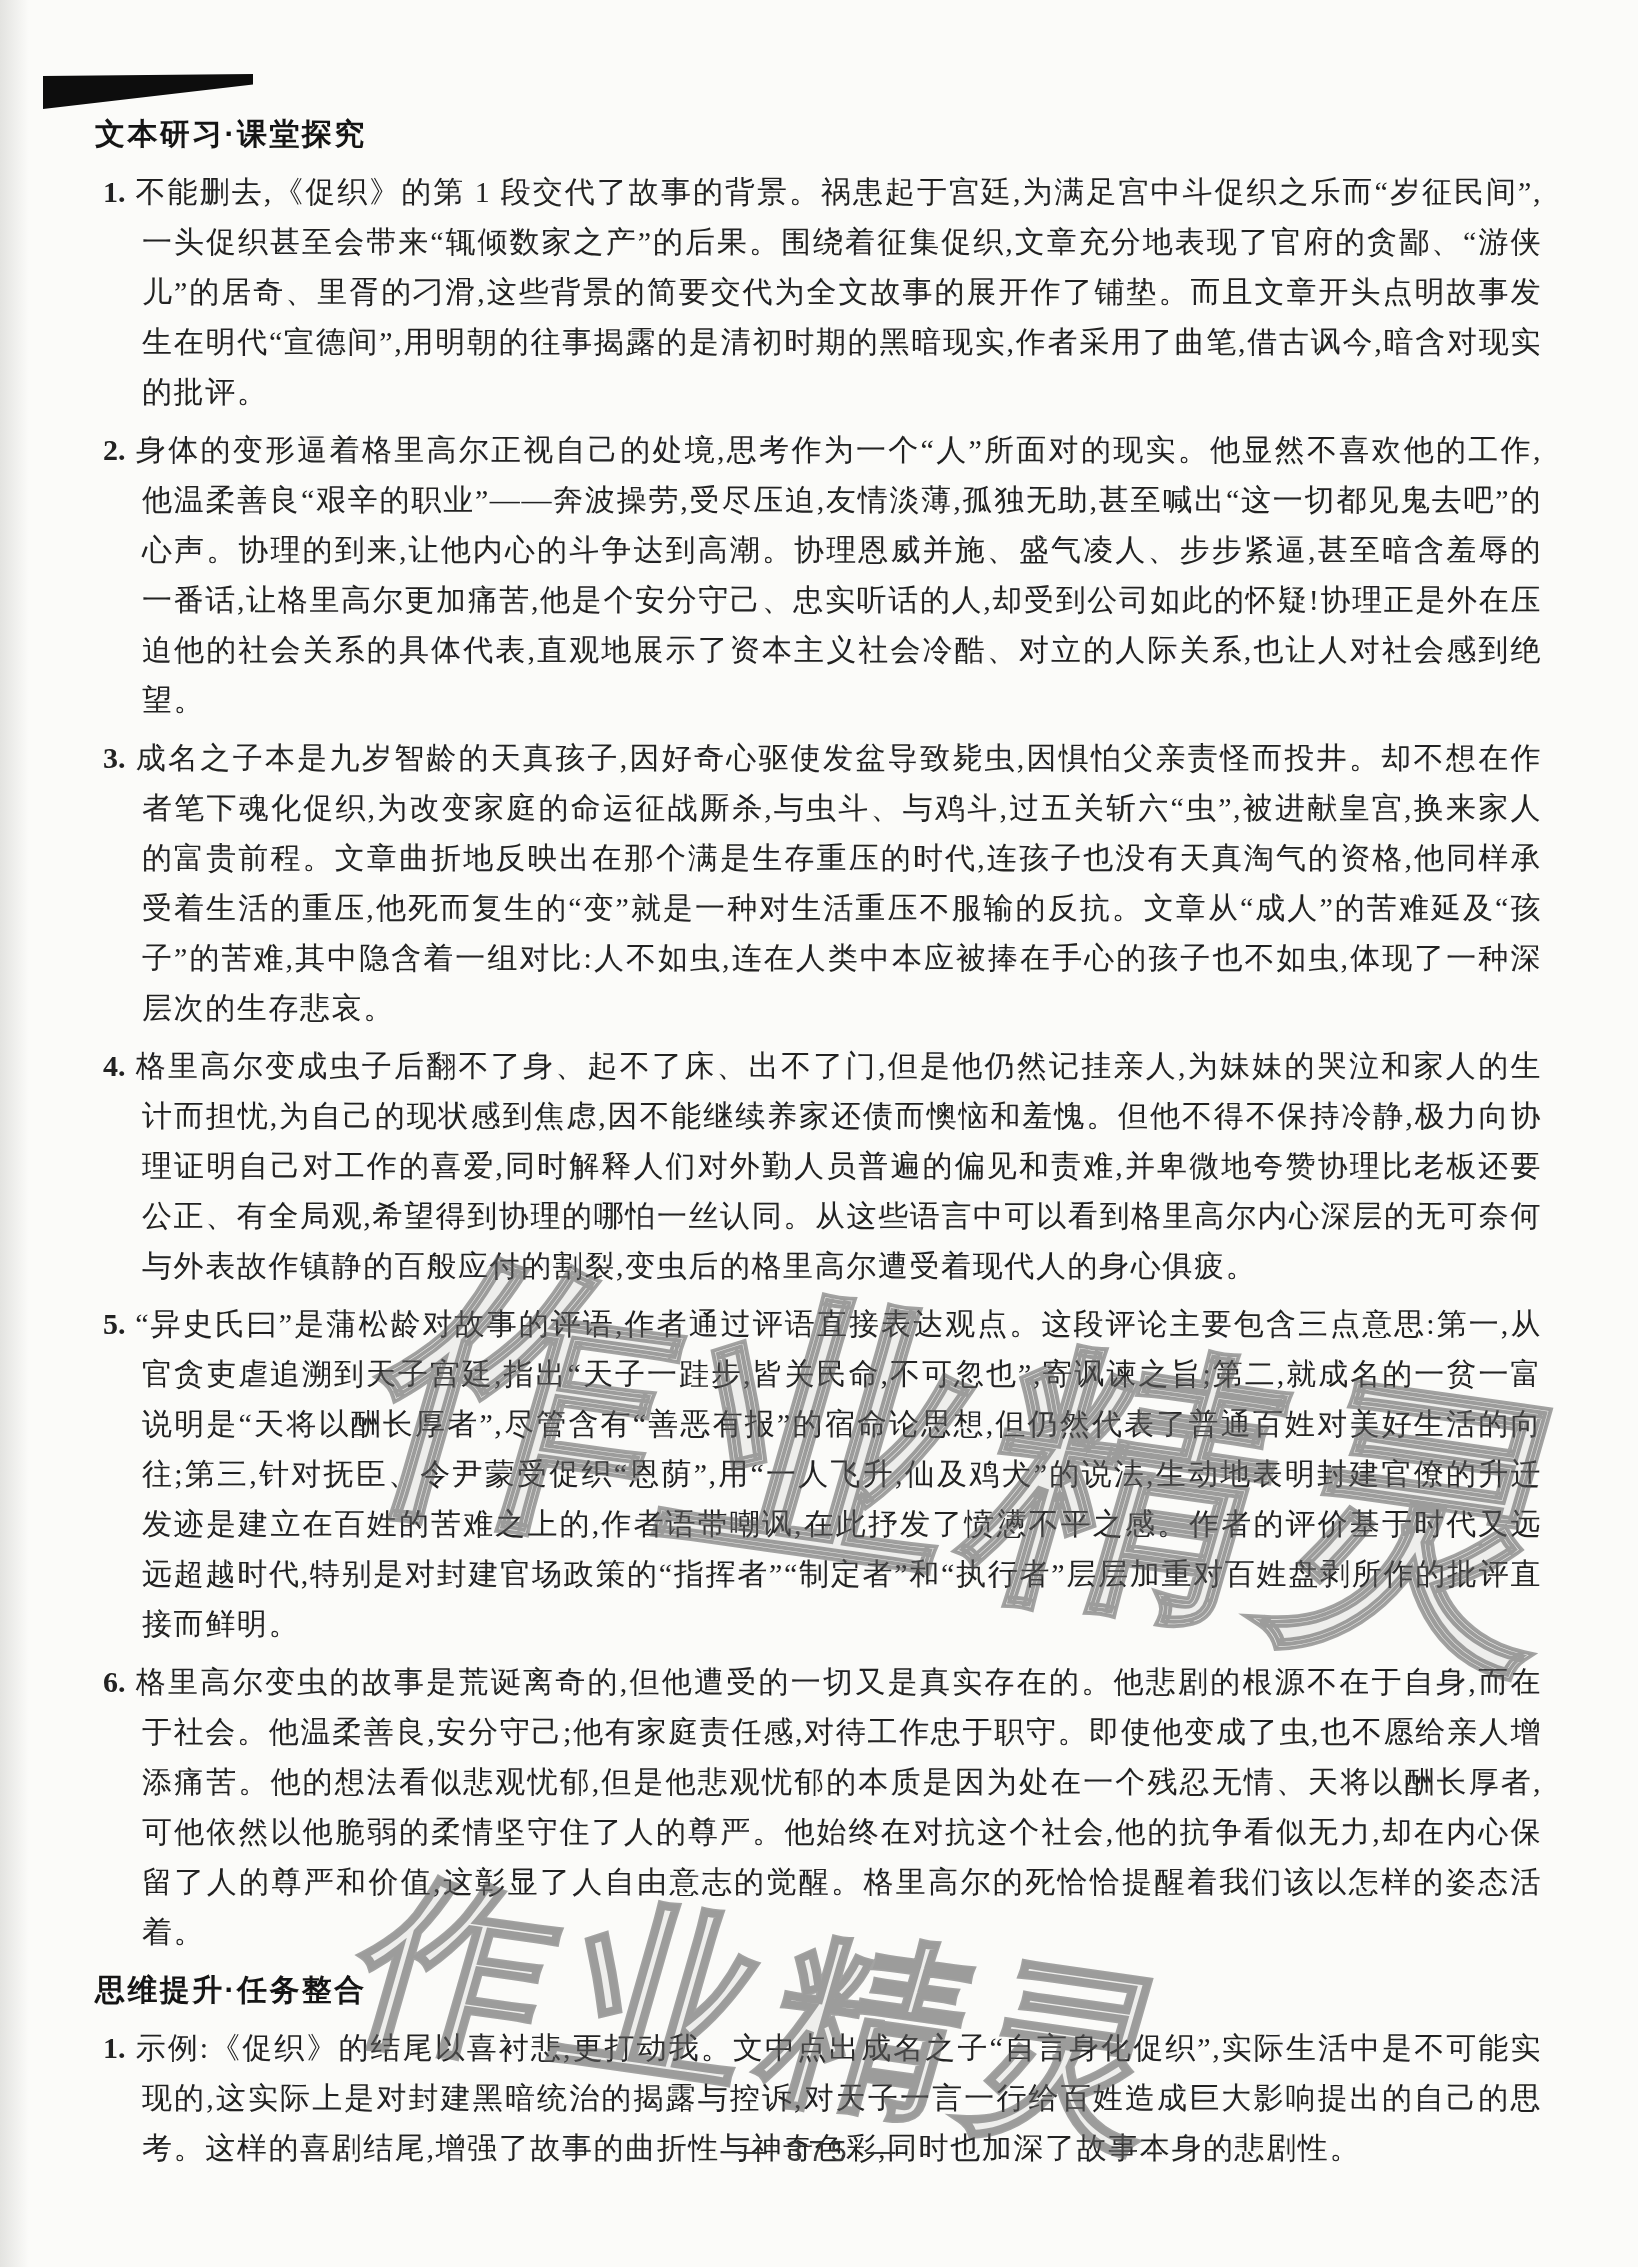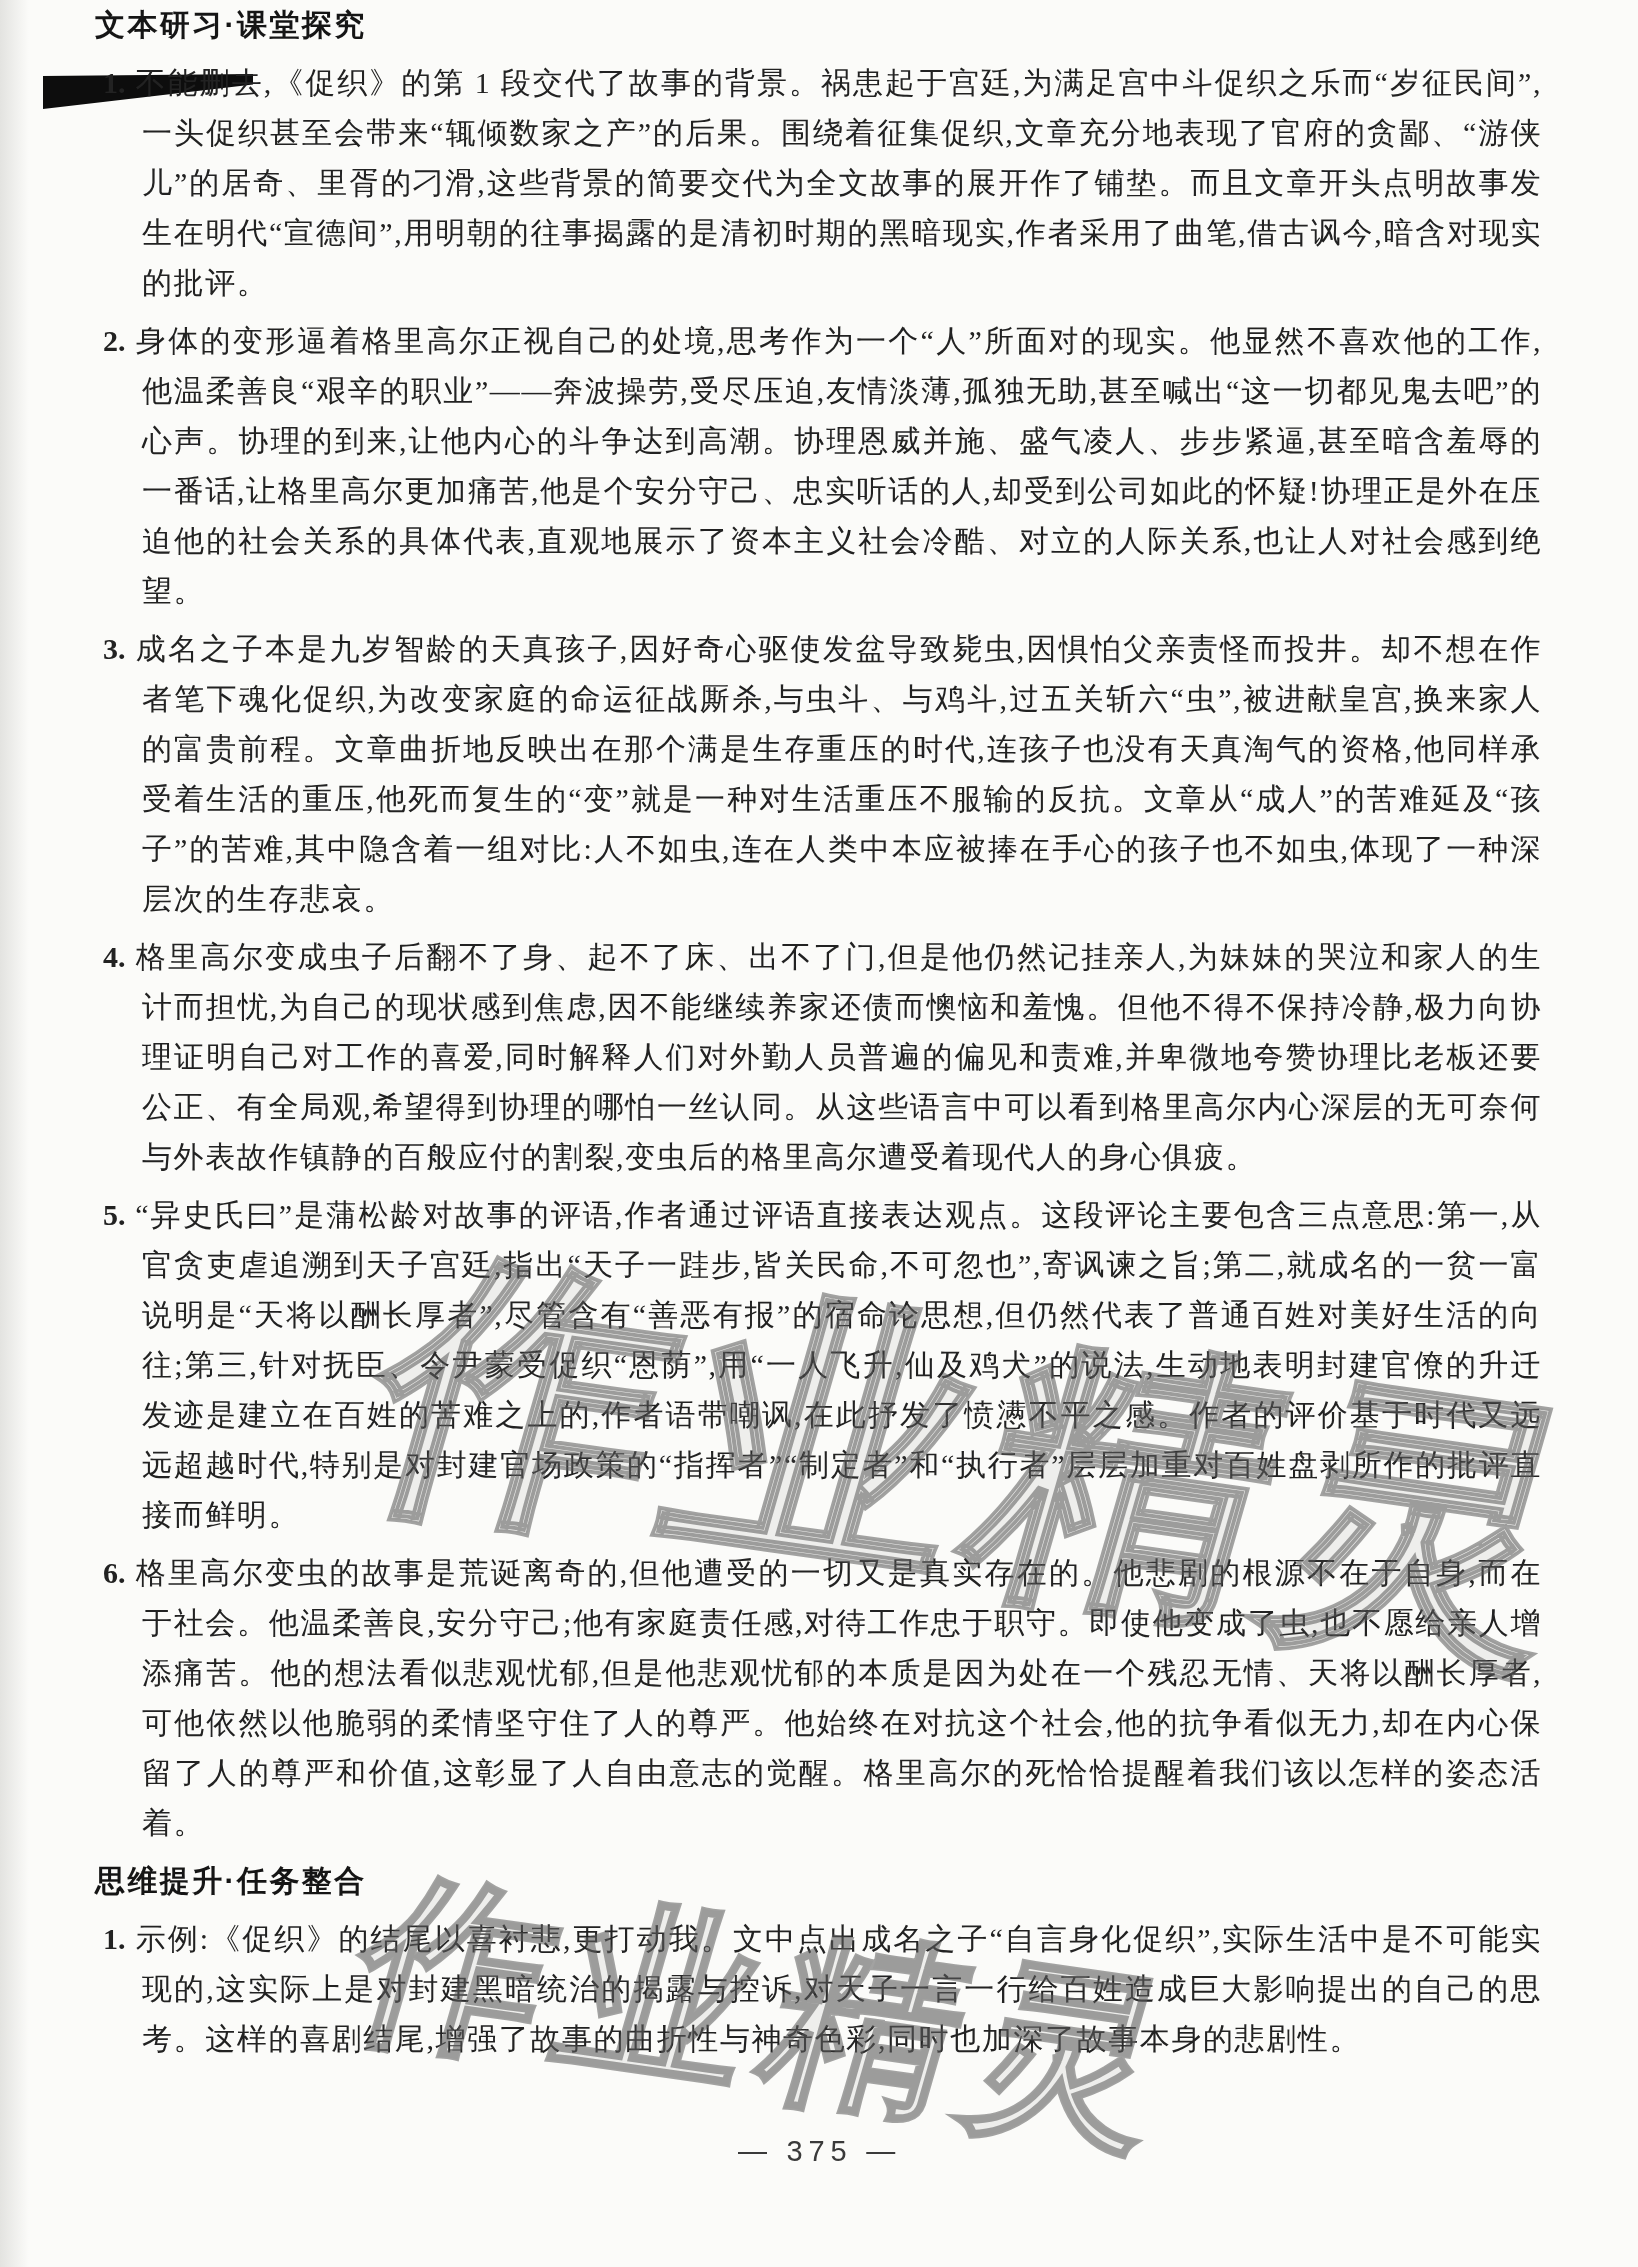--- a/index.html
+++ b/index.html
@@ -24,20 +24,21 @@
   
   .corner-mark{
     position:absolute;left:43px;top:74px;width:210px;height:35px;
     background:#0d0d0d;
     clip-path:polygon(0 6%,100% 0,100% 30%,0 100%);
   }
   .content{
     position:absolute;
     left:95px;top:0;
     width:1455px;
+    padding-top:109px;
     color:#222;
     font-size:30px;
     line-height:50px;
     letter-spacing:1.6px;
   }
   h2.sec-heading{
     margin:0;
     font-family:"Liberation Sans","DejaVu Sans",sans-serif;
     font-size:30px;
     font-weight:700;

